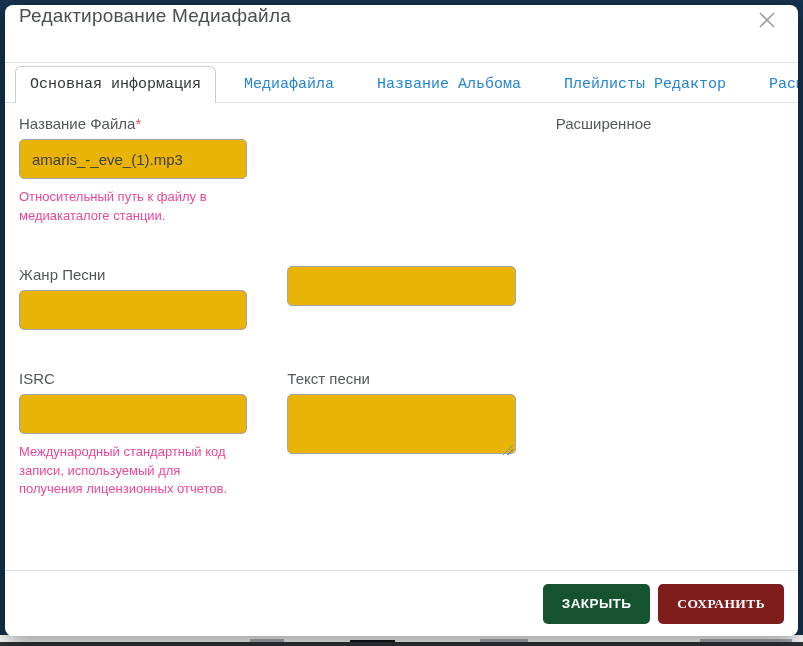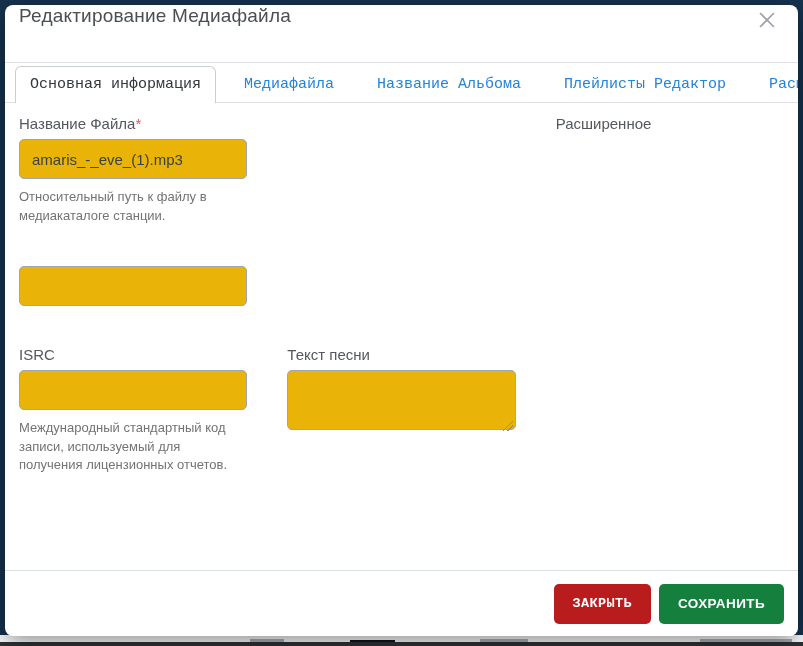--- a/index.html
+++ b/index.html
@@ -41,30 +41,30 @@
   .fg input, .fg textarea { width:100%; border:1px solid #9fa6ad; border-radius:5px;
         font-family:"Liberation Sans","DejaVu Sans",sans-serif;
         font-size:15px; color:#3c4146; padding:0 12px; background:#eab308; outline:none; }
   .fg input { height:40px; }
   .fg textarea { height:60px; padding:8px 12px; resize:none; }
   .ta-wrap { position:relative; }
   .resize-handle { position:absolute; right:3px; bottom:3px; width:10px; height:10px;
         background:
           linear-gradient(135deg, transparent 0 46%, #8a9096 46% 54%, transparent 54% 68%, #8a9096 68% 76%, transparent 76%);
         pointer-events:none; }
-  .help { font-size:13px; color:#737373; margin-top:9px; line-height:1.45; max-width:370px; }
+  .help { font-size:13px; color:#ec4899; margin-top:9px; line-height:1.45; max-width:370px; }
   .col-left { grid-column:1; }
 
   .footer { flex:0 0 66px; height:66px; border-top:1px solid #dadfe3; display:flex;
             align-items:center; justify-content:flex-end; gap:8px; padding:0 14px; }
   .btn { border:none; border-radius:5px; height:40px; padding:0 19px; font-size:13.5px;
          font-weight:bold; color:#fff; letter-spacing:.4px; cursor:pointer;
          font-family:"Liberation Sans","DejaVu Sans",sans-serif; }
-  .btn-close { background:#b91c1c;font-family:Liberation Mono, monospace; }
-  .btn-save { background:#15803d; }
+  .btn-close { background:#14532d; }
+  .btn-save { background:#7f1d1d;font-family:Liberation Serif, serif; }
 </style>
 </head>
 <body>
 
 <div class="screen">
 
   <div class="page-sliver">
     <span class="sliver-frag frag-a"></span>
     <span class="sliver-frag frag-b"></span>
     <span class="sliver-frag frag-c"></span>
@@ -101,20 +101,24 @@
           <div class="help">Относительный путь к файлу в медиакаталоге станции.</div>
         </div>
 
         <div class="fg">
         </div>
 
         <div class="fg">
           <label>Расширенное</label>
         </div>
 
+        <div class="fg">
+          <label>Жанр Песни</label>
+          <input type="text" value="" style="">
+        </div>
 
         <div class="fg">
           <input type="text" value="" style="">
         </div>
 
         <div class="fg col-left">
           <label>ISRC</label>
           <input type="text" value="" style="">
           <div class="help">Международный стандартный код записи, используемый для получения лицензионных отчетов.</div>
         </div>

